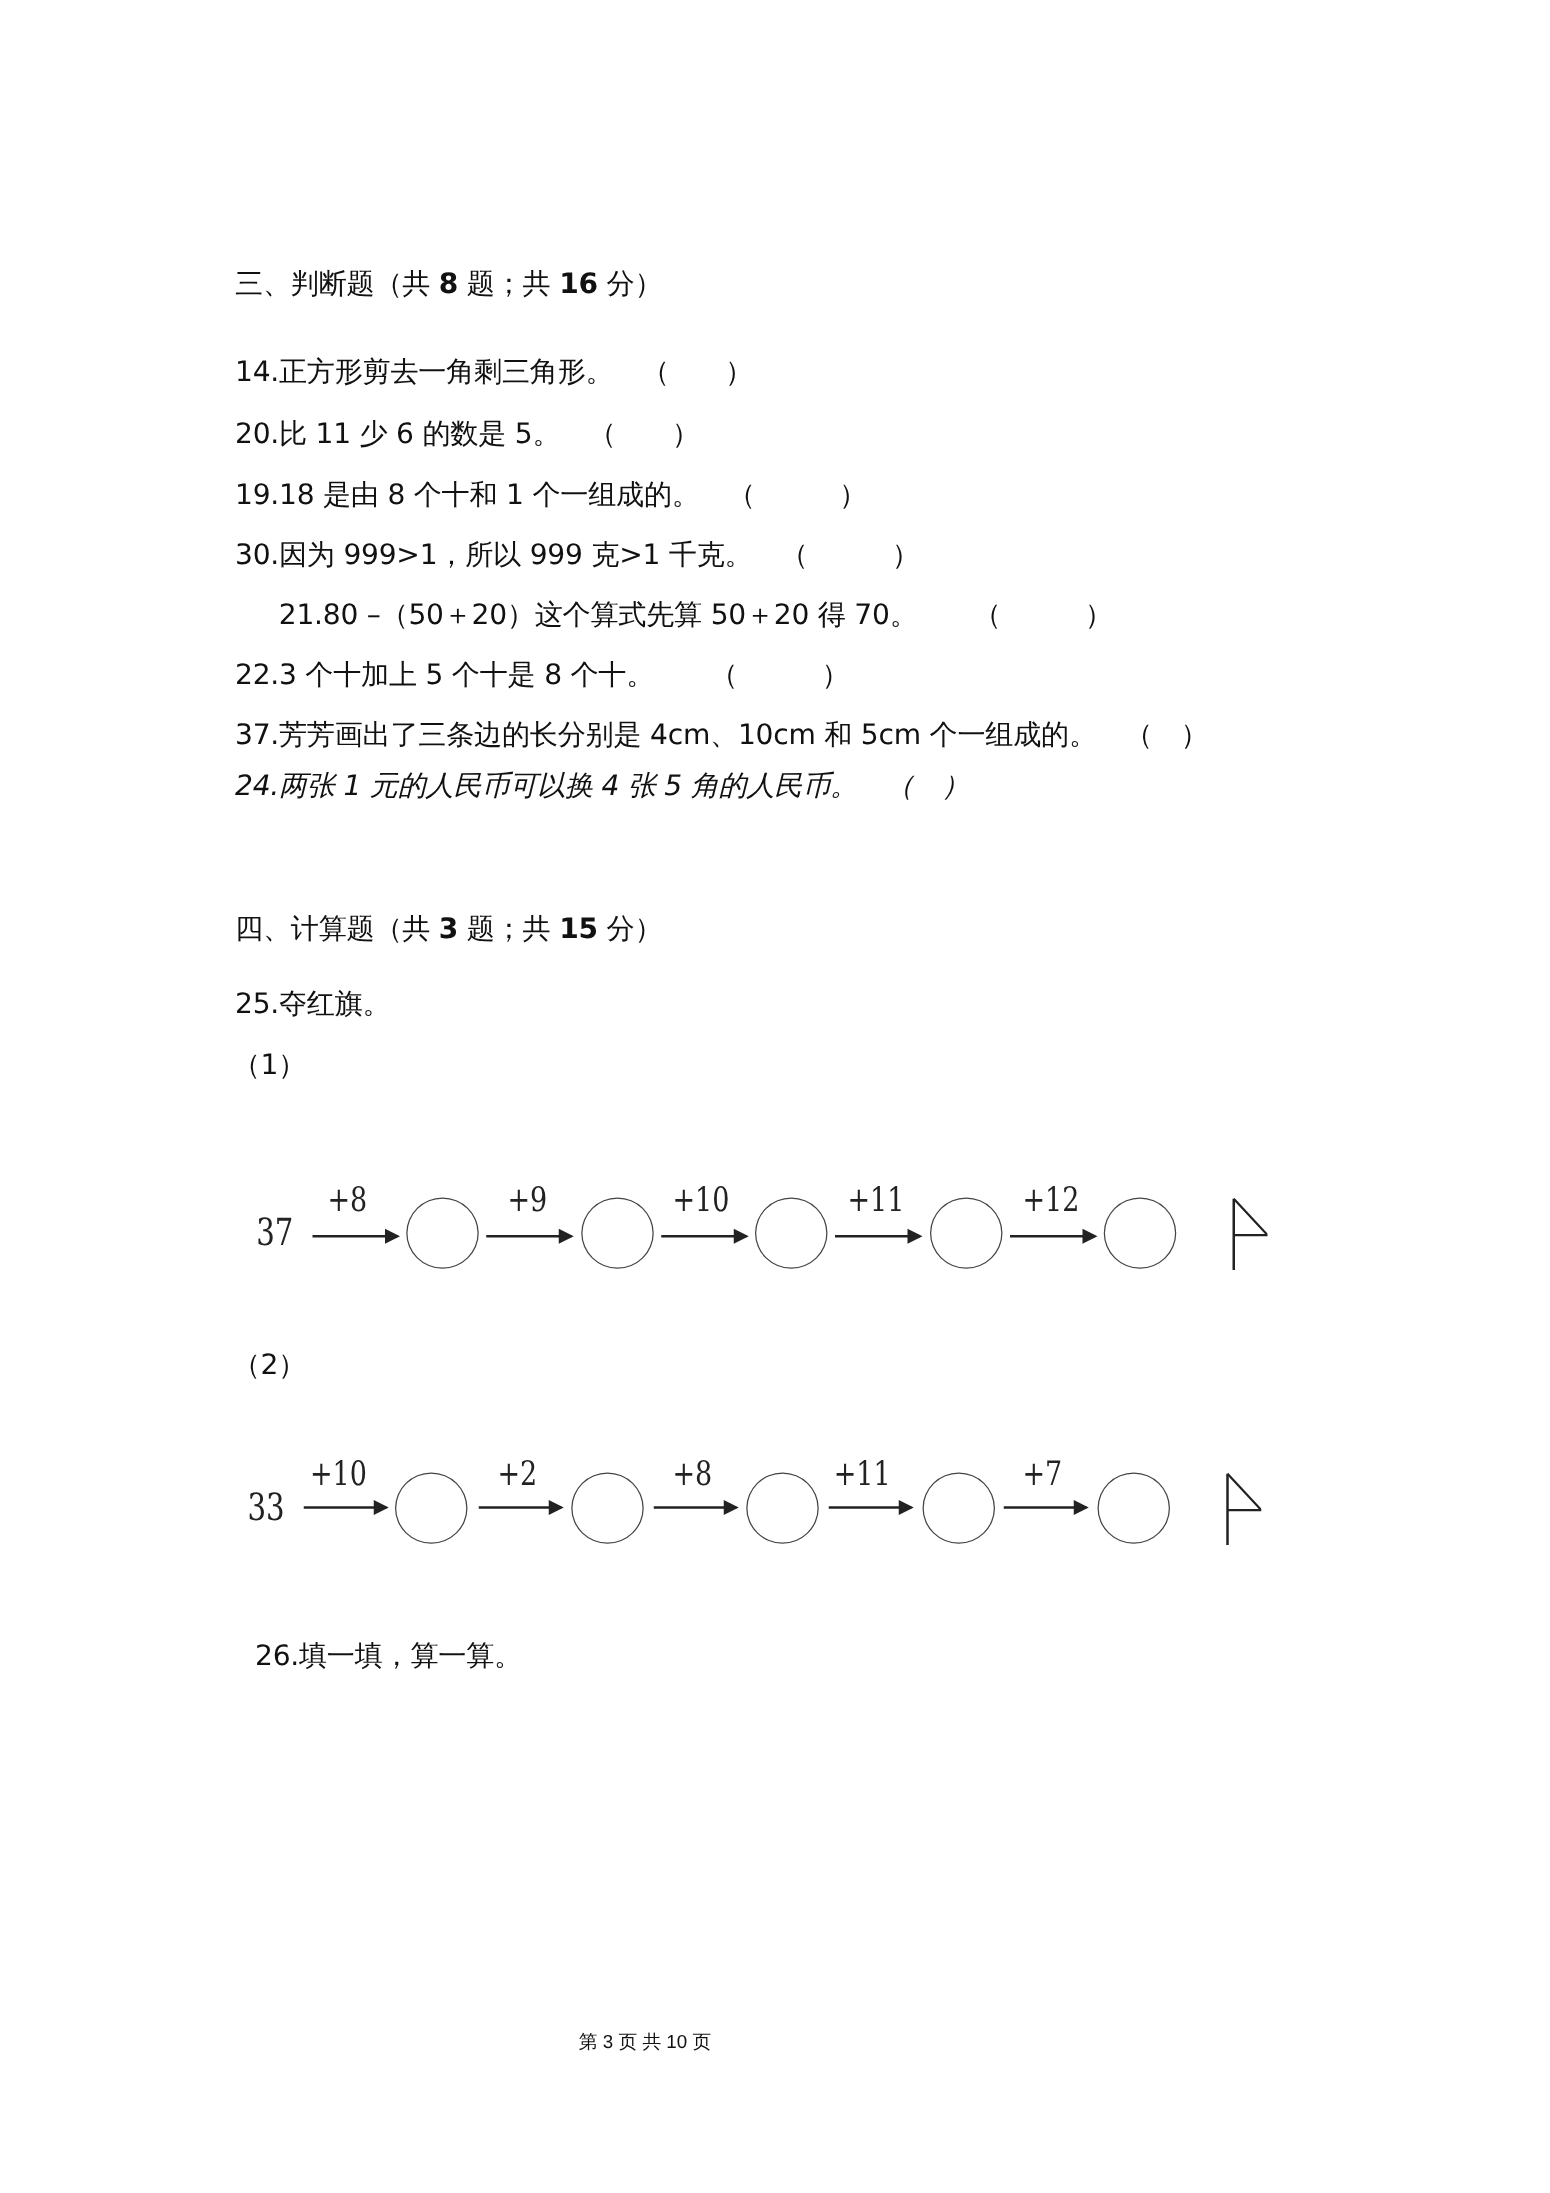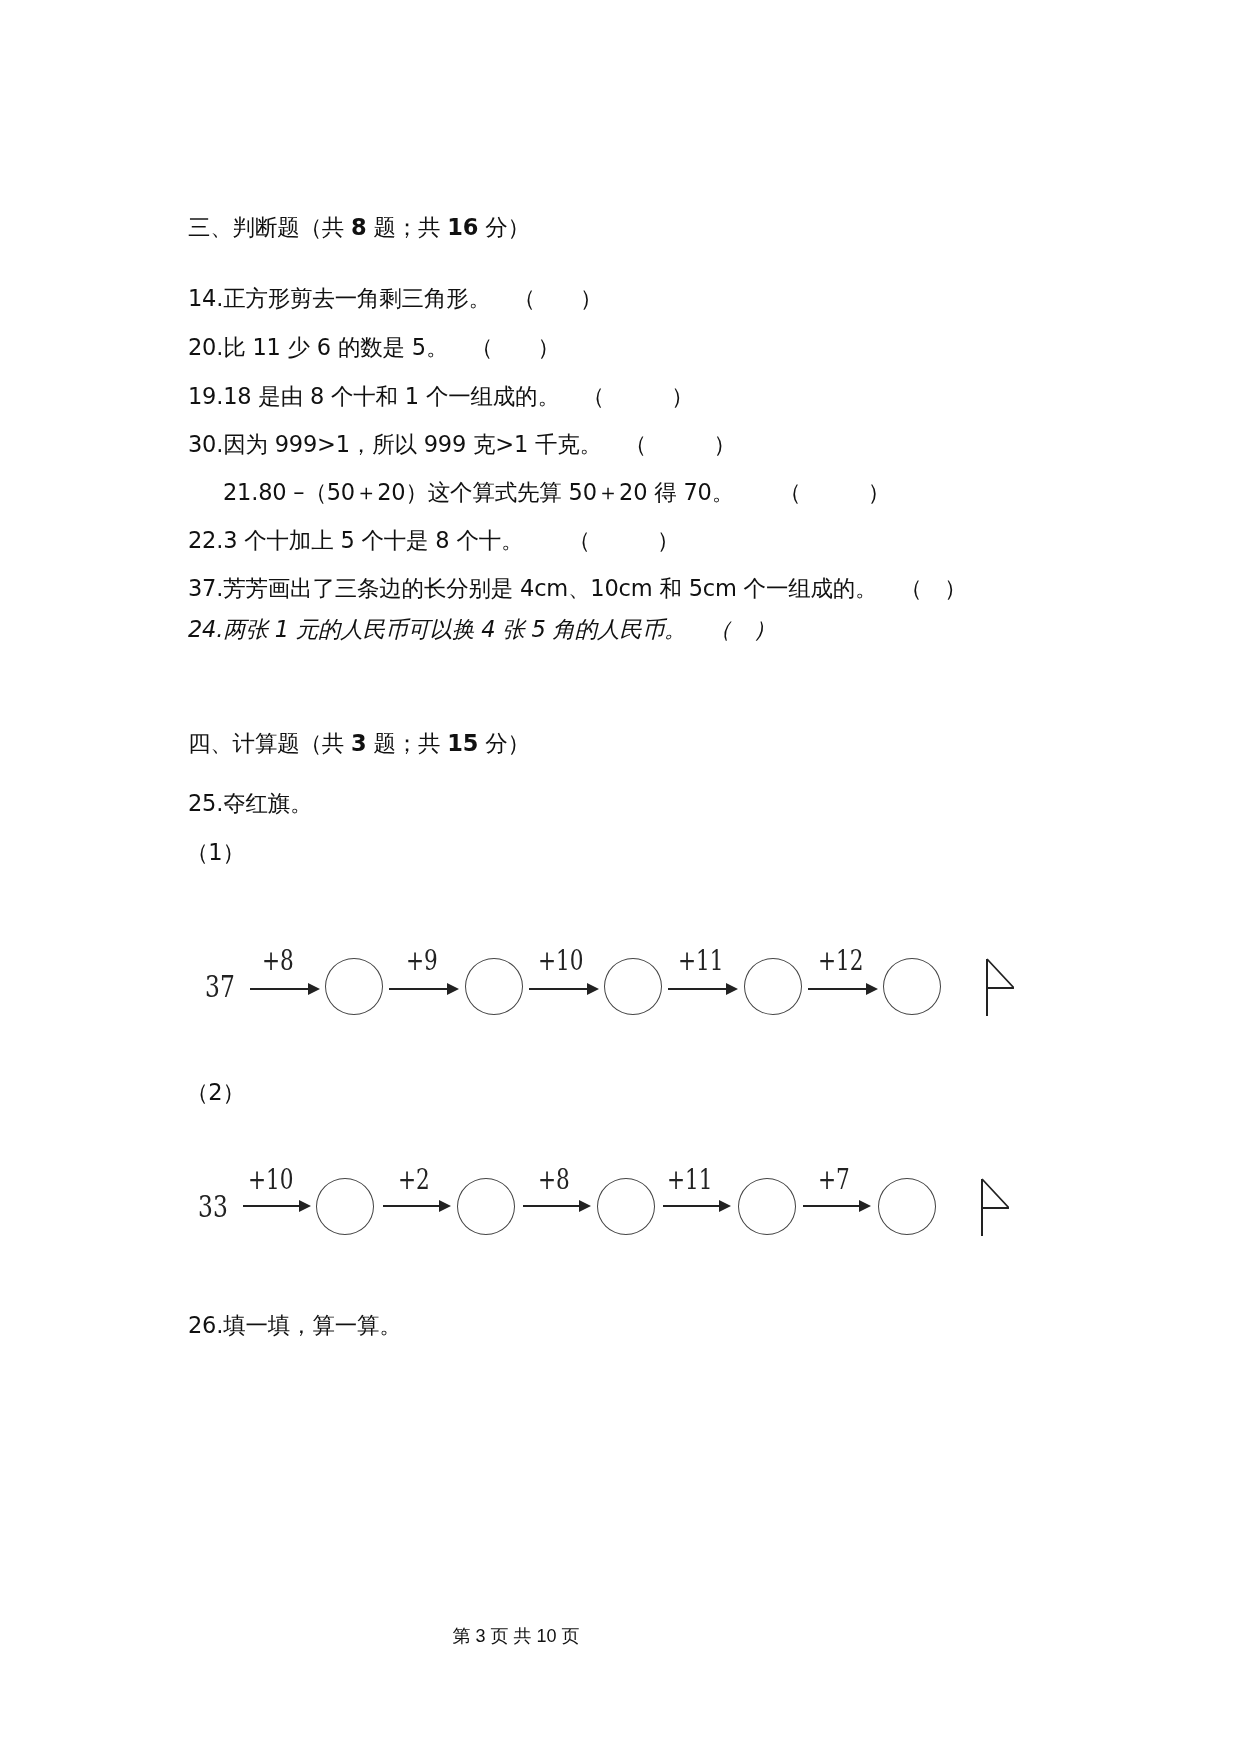--- a/index.html
+++ b/index.html
@@ -14,21 +14,21 @@
                transform: scaleX(0.78); transform-origin: left center; line-height: 34px; color: #222; }
   .op { position: absolute; font-family: "DejaVu Serif", serif; font-size: 27px;
         transform: scaleX(0.8); transform-origin: left center; line-height: 28px; color: #222; }
   .arrow { position: absolute; height: 2px; background: #222; }
   .arrow::after { content: ""; position: absolute; right: -2px; top: -5px;
                   border-left: 12px solid #222; border-top: 6px solid transparent; border-bottom: 6px solid transparent; }
   .circle { position: absolute; width: 58px; height: 57px; border: 1.6px solid #444;
             border-radius: 50%; box-sizing: border-box; background: #fff; }
   .flag { position: absolute; width: 30px; height: 58px; }
   .footer { position: absolute; top: 1624px; left: 0; width: 1032px; text-align: center;
-            font-family: "Liberation Sans", sans-serif; font-size: 18px; color: #111; }
+            font-family: "Liberation Sans", sans-serif; font-size: 15px; color: #111; }
 </style>
 </head>
 <body>
 
 <div class="line" style="top:212px;"><span>三、判断题（共 </span><b>8</b><span> 题；共 </span><b>16</b><span> 分）</span></div>
 
 <div class="line" style="top:283px;"><span>14.</span><span>正方形剪去一角剩三角形。</span><span>　</span><span class="blank">（　　）</span></div>
 
 <div class="line" style="top:332px;"><span>20.</span><span>比 11 少 6 的数是 5。</span><span>　</span><span class="blank">（　　）</span></div>
 
@@ -103,15 +103,15 @@
   <span class="op" style="left:818px; top:10px;">+7</span>
   <div class="arrow" style="left:803px; top:49px; width:66px;"></div>
   <div class="circle" style="left:878px; top:22px;"></div>
 
   <svg class="flag" style="left:979px; top:22px;" viewBox="0 0 30 58">
     <line x1="3" y1="1" x2="3" y2="58" stroke="#222" stroke-width="2"></line>
     <polyline points="3,1 30,30 3,30" fill="none" stroke="#222" stroke-width="1.8"></polyline>
   </svg>
 </div>
 
-<div class="line" style="top:1310px;"><span>26.</span><span>填一填，算一算。</span></div>
+<div class="line" style="top:1310px;margin-left:16px;"><span>26.</span><span>填一填，算一算。</span></div>
 
 <div class="footer">第 3 页 共 10 页</div>
 
 </body></html>

